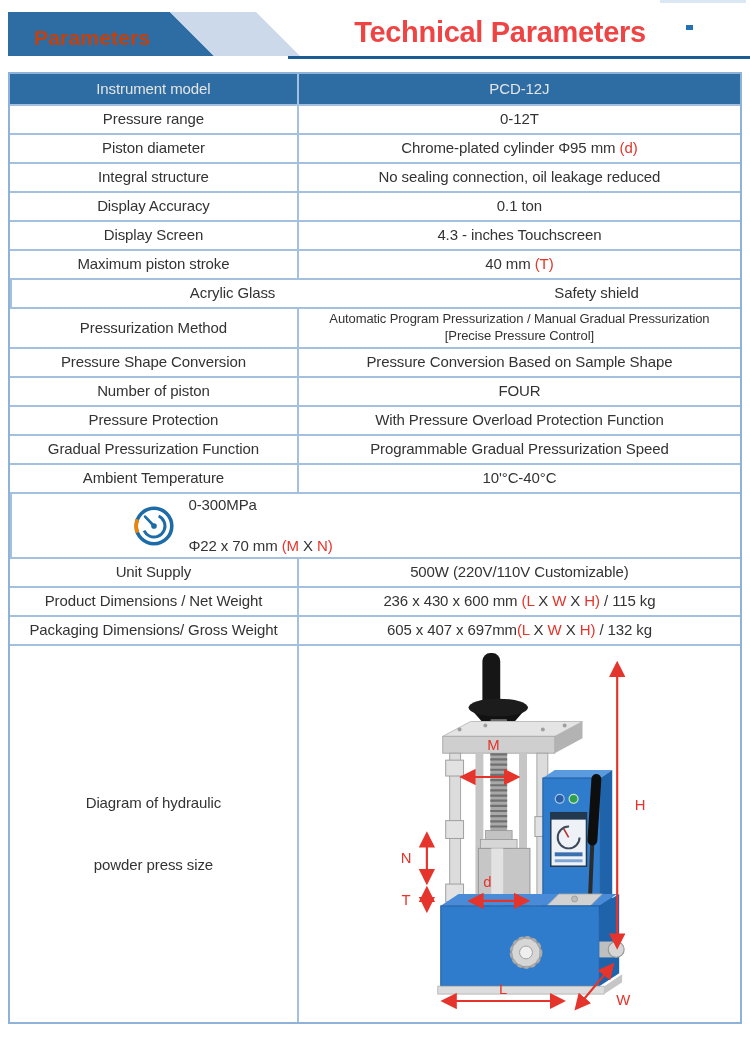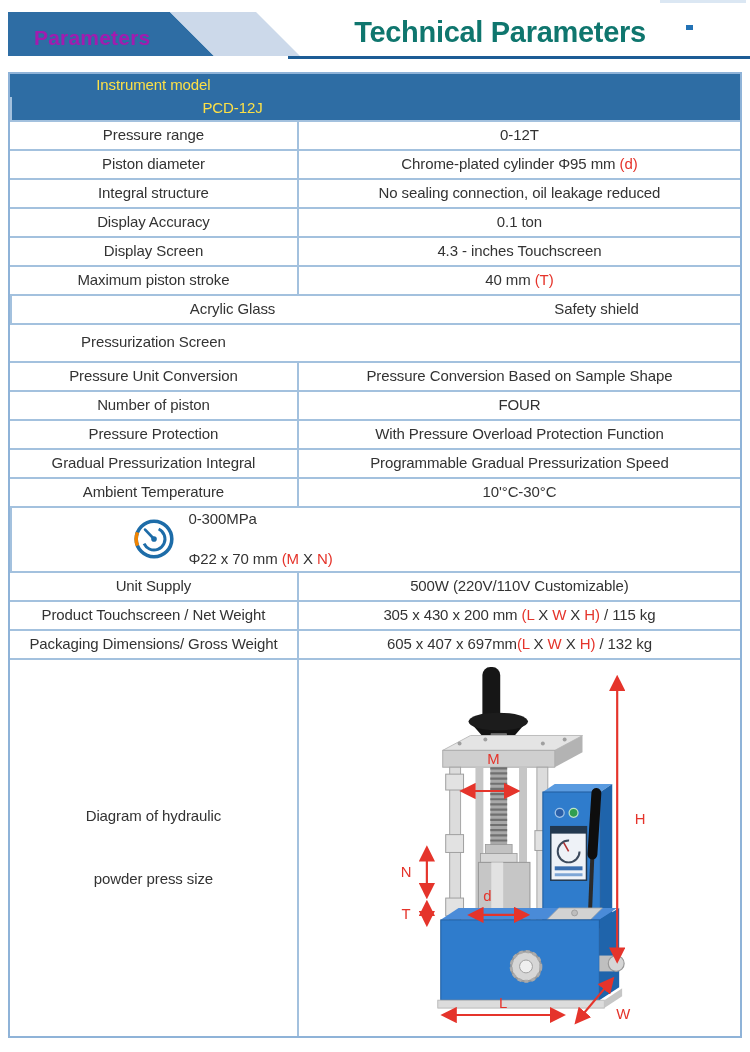--- a/index.html
+++ b/index.html
@@ -7,31 +7,31 @@
   .stage{position:relative;width:750px;height:1052px;background:#fff;}
 
   
   .artifact-strip{position:absolute;left:660px;top:0;width:86px;height:3px;background:#dbe7f3;}
   .artifact-dot{position:absolute;left:686px;top:25px;width:7px;height:5px;background:#2372b5;}
   .banner-dark{position:absolute;left:8px;top:12px;width:206px;height:44px;background:#2e6da4;
                clip-path:polygon(0 0,162px 0,206px 100%,0 100%);}
   .banner-light{position:absolute;left:8px;top:12px;width:296px;height:44px;background:#ccd9ea;
                clip-path:polygon(162px 0,248px 0,292px 100%,206px 100%);}
   .banner-label{position:absolute;left:34px;top:12px;height:52px;display:flex;align-items:center;
-                color:#a21caf;font-size:21px;font-weight:bold;letter-spacing:.2px;}
+                color:#c2410c;font-size:21px;font-weight:bold;letter-spacing:.2px;}
   .page-title{position:absolute;left:330px;top:16px;width:340px;text-align:center;
-              font-size:29px;font-weight:bold;color:#0f766e;letter-spacing:-.3px;}
+              font-size:29px;font-weight:bold;color:#ef4444;letter-spacing:-.3px;}
   .header-underline{position:absolute;left:288px;top:56px;width:462px;height:3px;background:#1c5c95;}
 
   
   .param-table{position:absolute;left:8px;top:72px;width:734px;box-sizing:border-box;
                border:2px solid #8fb3d8;background:#fff;}
   [data-rows]{display:contents;}
   .t-row{display:flex;border-top:2px solid #a3c1de;min-height:27px;align-items:stretch;}
-  .header-row{border-top:none;background:#2e6da4;color:#fde047;min-height:30px;flex-direction:column;}
+  .header-row{border-top:none;background:#2e6da4;color:#e5e5e5;min-height:30px;}
   .t-row.tall{min-height:36px;}
   .t-row.isostatic{min-height:55px;}
   .t-row.diagram-row{height:376px;}
   .cell{box-sizing:border-box;display:flex;flex-direction:column;justify-content:center;
         align-items:center;text-align:center;font-size:15px;letter-spacing:-.1px;line-height:1.25;}
   .label-cell{width:39.3%;padding:2px 4px;}
   .value-cell{width:60.7%;border-left:2px solid #a3c1de;padding:2px 6px;}
   .value-cell.small{font-size:13px;line-height:1.3;}
   .red{color:#e5342b;}
   
@@ -107,56 +107,60 @@
           </div>
         </div><div class="t-row">
           <div class="cell value-cell">
             <div><span>Acrylic Glass</span></div>
           </div>
           <div class="cell label-cell">
             <div>Safety shield</div>
           </div>
         </div><div class="t-row tall">
           <div class="cell label-cell">
-            <div>Pressurization Screen</div>
-          </div>
-        </div><div class="t-row">
-          <div class="cell label-cell">
-            <div>Pressure Unit Conversion</div>
+            <div>Pressurization Method</div>
+          </div>
+          <div class="cell value-cell small">
+            <div><span>Automatic Program Pressurization / Manual Gradual Pressurization</span></div>
+            <div><span>[Precise Pressure Control]</span></div>
+          </div>
+        </div><div class="t-row">
+          <div class="cell label-cell">
+            <div>Pressure Shape Conversion</div>
           </div>
           <div class="cell value-cell">
             <div><span>Pressure Conversion Based on Sample Shape</span></div>
           </div>
         </div><div class="t-row">
           <div class="cell label-cell">
             <div>Number of piston</div>
           </div>
           <div class="cell value-cell">
             <div><span>FOUR</span></div>
           </div>
         </div><div class="t-row">
           <div class="cell label-cell">
             <div>Pressure Protection</div>
           </div>
           <div class="cell value-cell">
             <div><span>With Pressure Overload Protection Function</span></div>
           </div>
         </div><div class="t-row">
           <div class="cell label-cell">
-            <div>Gradual Pressurization Integral</div>
+            <div>Gradual Pressurization Function</div>
           </div>
           <div class="cell value-cell">
             <div><span>Programmable Gradual Pressurization Speed</span></div>
           </div>
         </div><div class="t-row">
           <div class="cell label-cell">
             <div>Ambient Temperature</div>
           </div>
           <div class="cell value-cell">
-            <div><span>10'°C-30°C</span></div>
+            <div><span>10'°C-40°C</span></div>
           </div>
         </div></div>
 
     <div class="t-row isostatic">
       <div class="cell value-cell iso-val">
         <svg width="44" height="44" viewBox="0 0 42 42">
           <circle cx="21" cy="21" r="17" fill="none" stroke="#1d6ca8" stroke-width="3.4"></circle>
           <circle cx="21" cy="21" r="17" fill="none" stroke="#f08300" stroke-width="3.4" stroke-dasharray="13 94" transform="rotate(158 21 21)"></circle>
           <circle cx="21" cy="21" r="10.5" fill="none" stroke="#1d6ca8" stroke-width="2.8" stroke-dasharray="40 26" transform="rotate(-65 21 21)"></circle>
           <line x1="21" y1="21" x2="12.5" y2="12" stroke="#1d6ca8" stroke-width="2.6" stroke-linecap="round"></line>
@@ -171,24 +175,24 @@
 
     <div data-rows="table.rows_b"><div class="t-row">
           <div class="cell label-cell">
             <div>Unit Supply</div>
           </div>
           <div class="cell value-cell">
             <div><span>500W (220V/110V Customizable)</span></div>
           </div>
         </div><div class="t-row">
           <div class="cell label-cell">
-            <div>Product Touchscreen / Net Weight</div>
-          </div>
-          <div class="cell value-cell">
-            <div><span>305 x 430 x 200 mm </span><span class="red">(L</span><span> X </span><span class="red">W</span><span> X </span><span class="red">H)</span><span> / 115 kg</span></div>
+            <div>Product Dimensions / Net Weight</div>
+          </div>
+          <div class="cell value-cell">
+            <div><span>236 x 430 x 600 mm </span><span class="red">(L</span><span> X </span><span class="red">W</span><span> X </span><span class="red">H)</span><span> / 115 kg</span></div>
           </div>
         </div><div class="t-row">
           <div class="cell label-cell">
             <div>Packaging Dimensions/ Gross Weight</div>
           </div>
           <div class="cell value-cell">
             <div><span>605 x 407 x 697mm</span><span class="red">(L</span><span> X </span><span class="red">W</span><span> X </span><span class="red">H)</span><span> / 132 kg</span></div>
           </div>
         </div></div>
 

